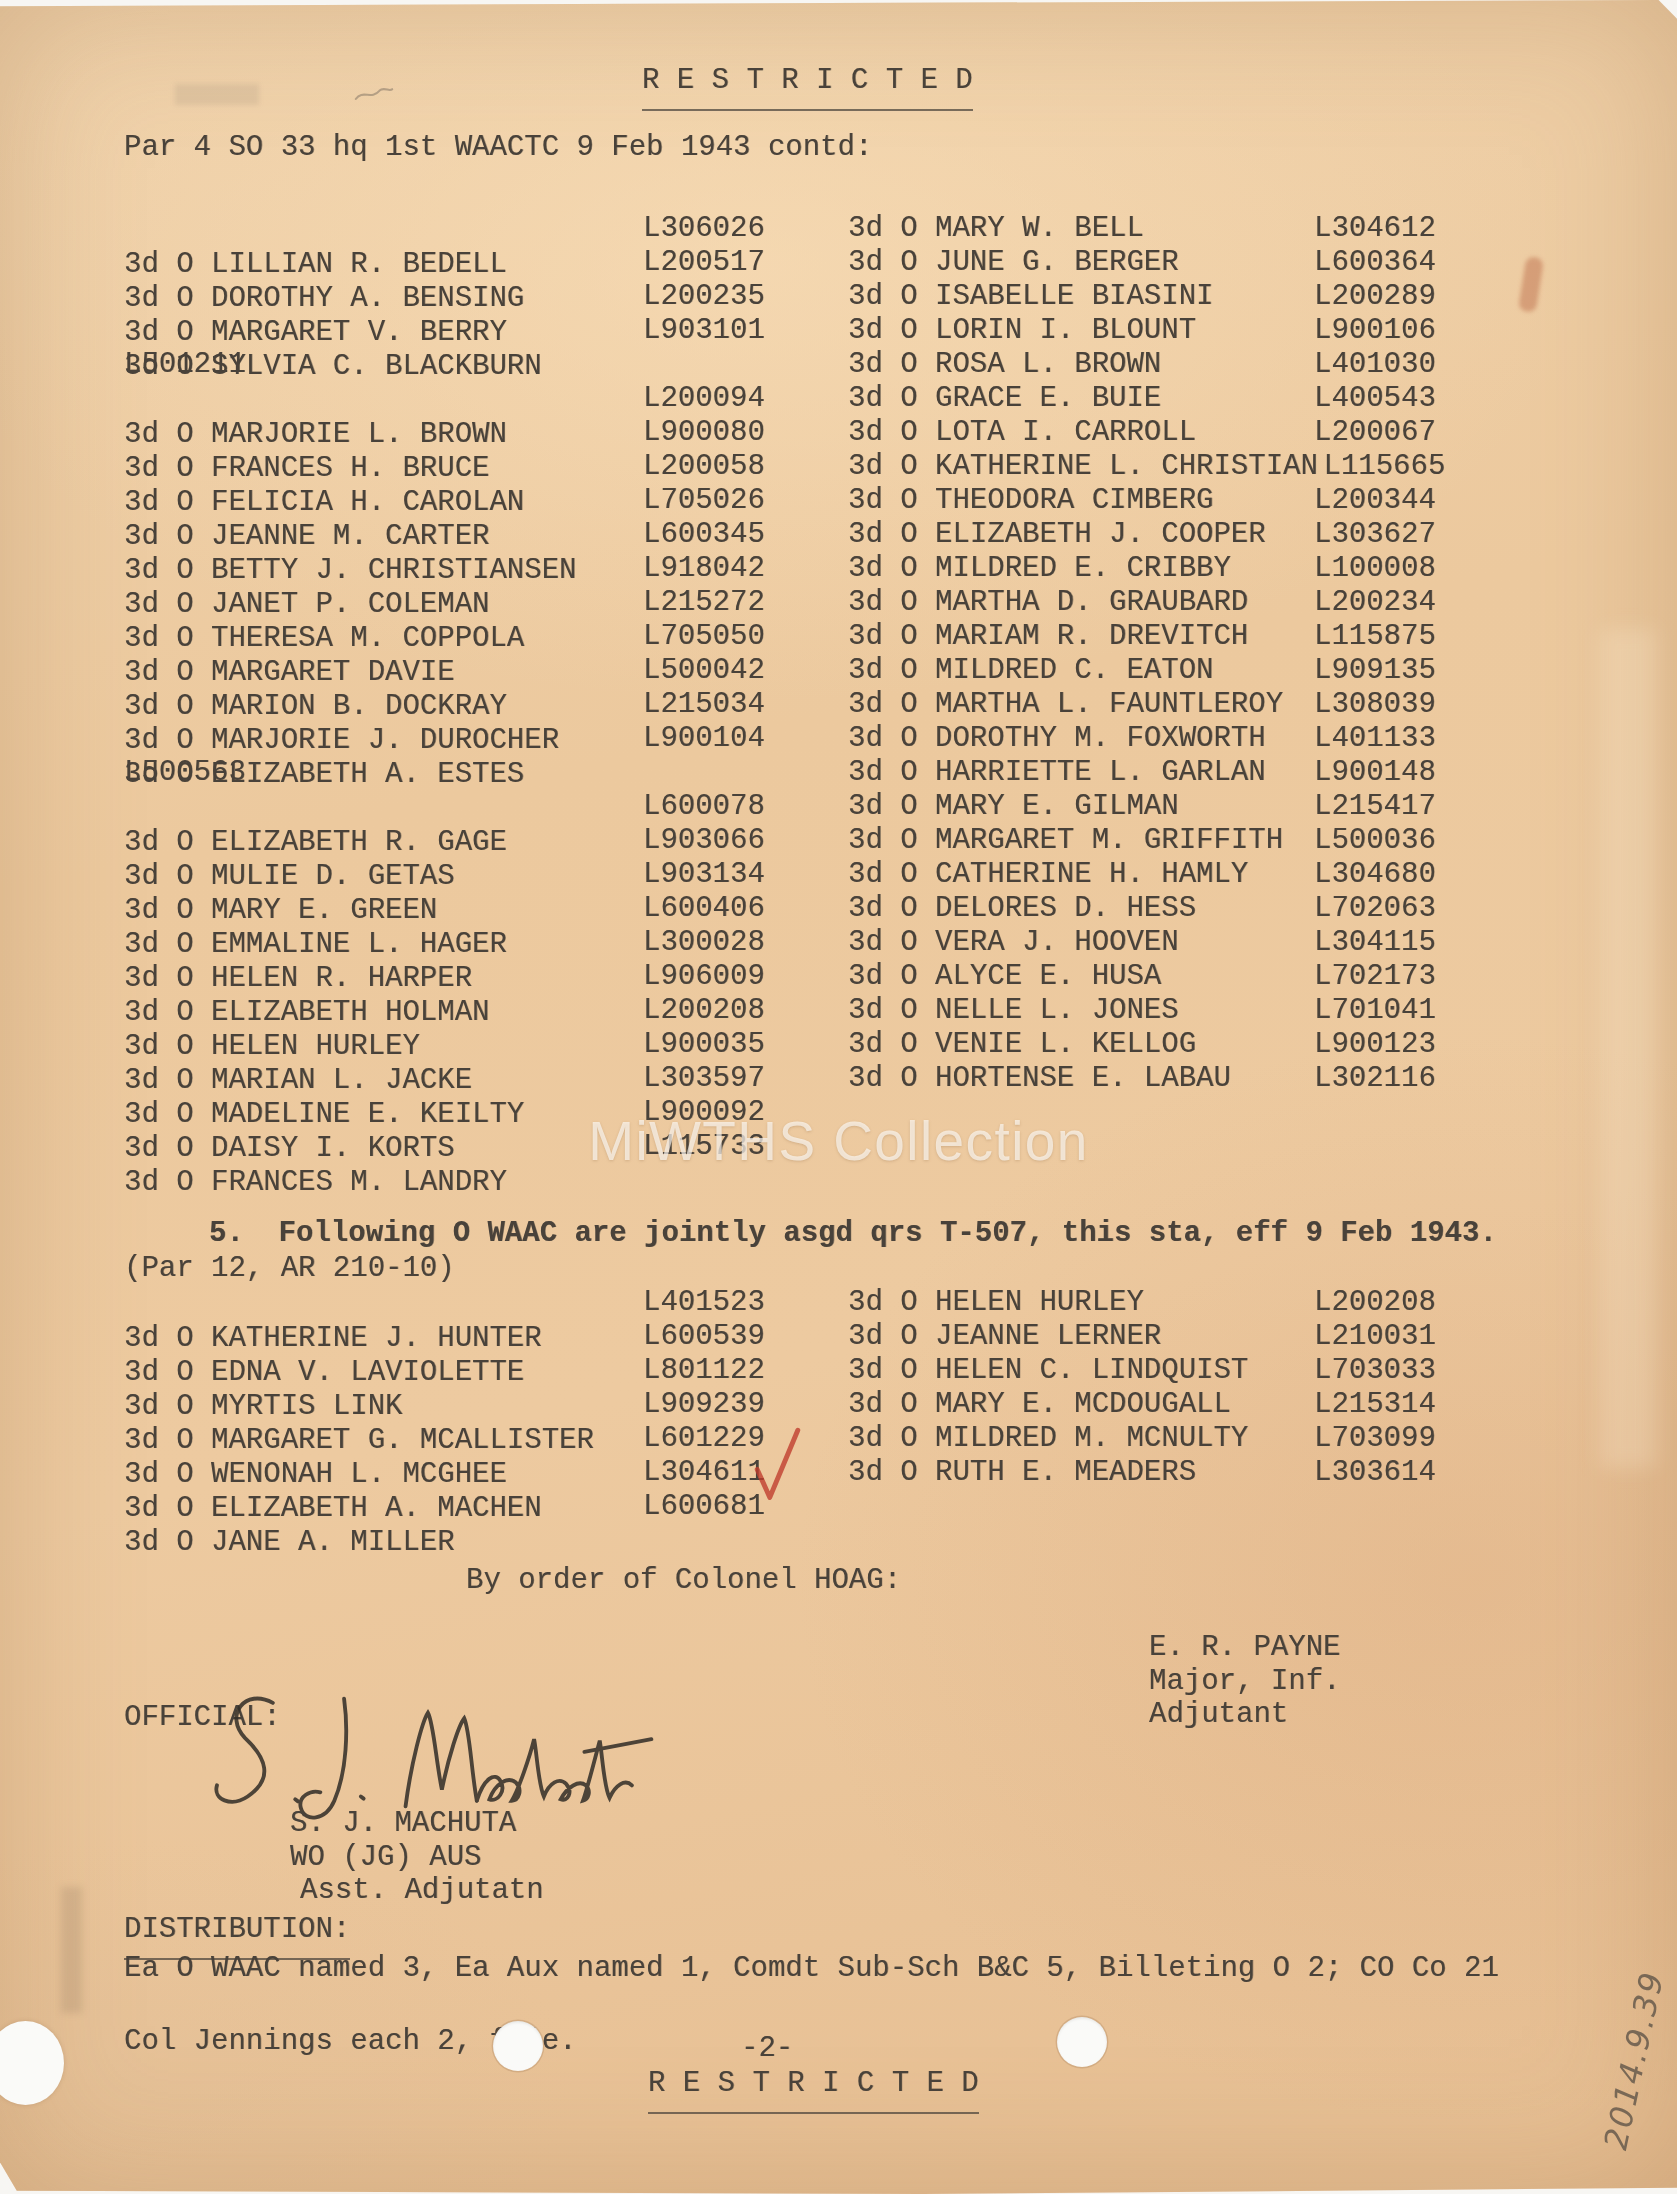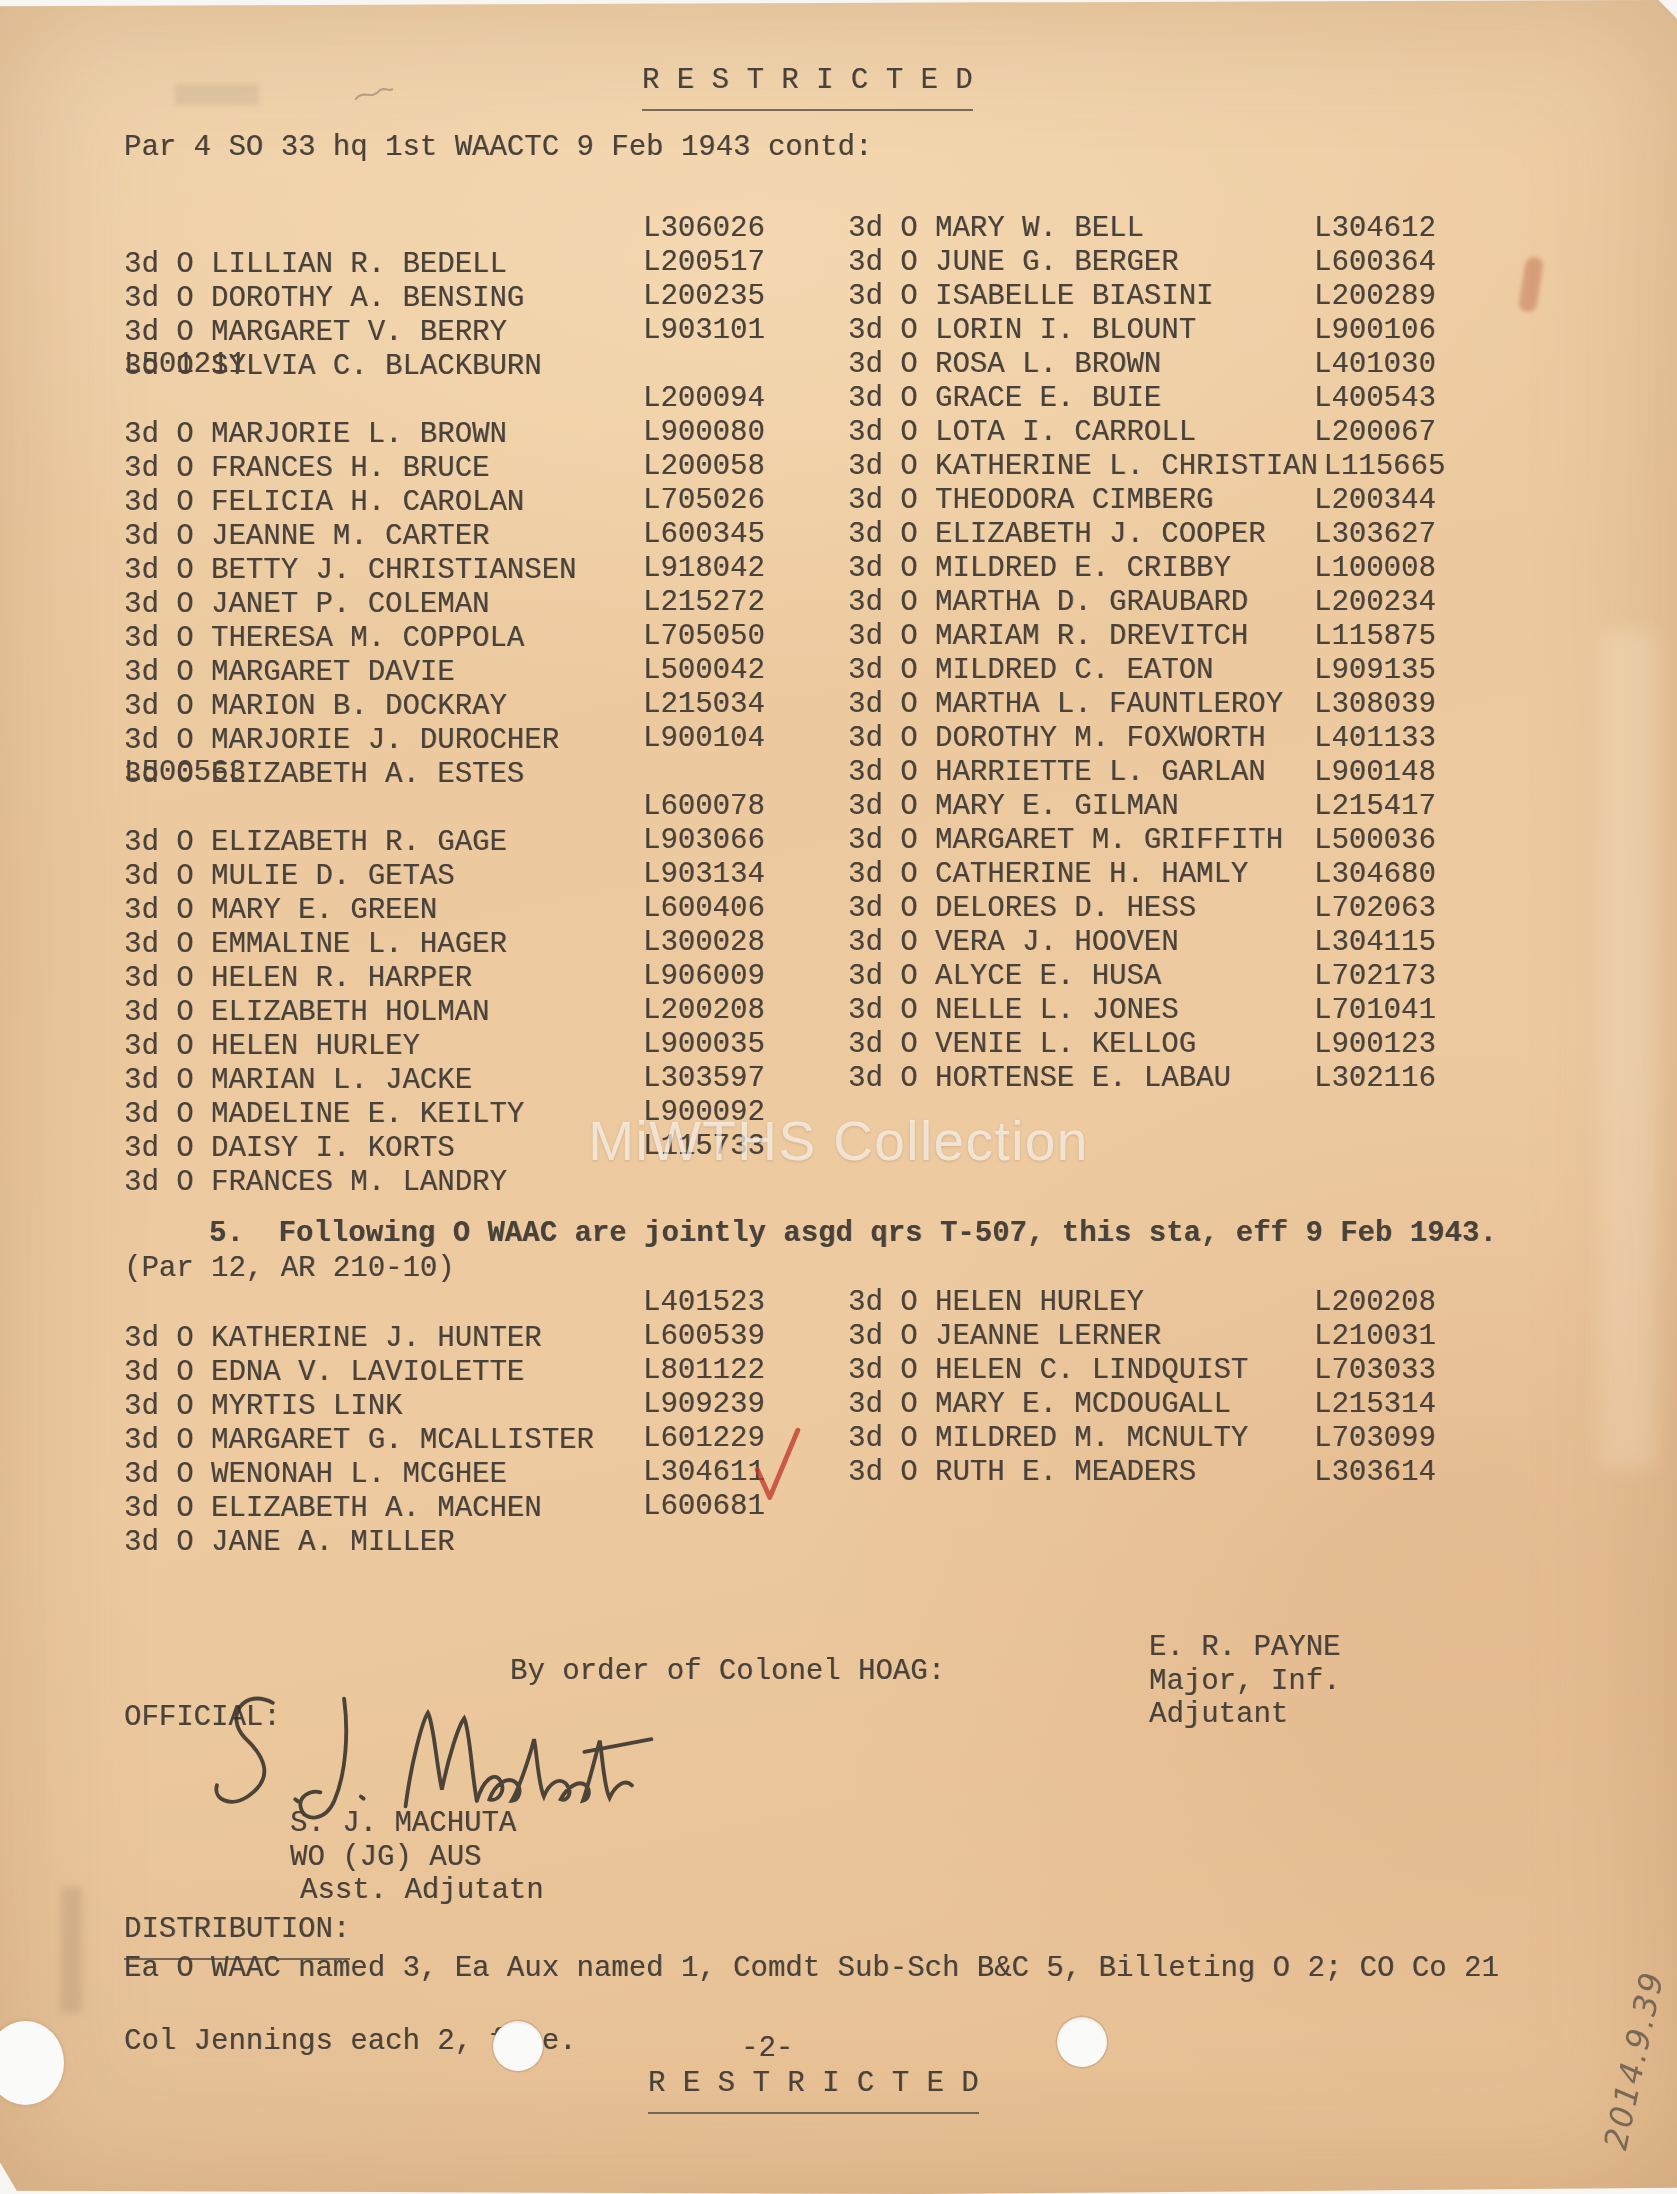--- a/index.html
+++ b/index.html
@@ -424,21 +424,21 @@
         <div class="row">
           <span class="nm">3d O RUTH E. MEADERS</span>
           <span class="sn">L303614</span>
         </div>
       </div>
 
     <svg style="left:753px; top:1426px;" width="49" height="84" viewBox="0 0 70 120">
       <path d="M6,62 L24,102 L64,6" stroke="#bf3b2b" stroke-width="7" fill="none" stroke-linecap="round" stroke-linejoin="round" opacity="0.78"></path>
     </svg>
 
-    <div class="typed" style="left:466px; top:1655px;margin-left:44px;">By order of Colonel HOAG:</div>
+    <div class="typed" style="left:466px; top:1564px;">By order of Colonel HOAG:</div>
 
     <div class="typed" style="left:1149px; top:1631px;">E. R. PAYNE</div>
     <div class="typed" style="left:1149px; top:1665px;">Major, Inf.</div>
     <div class="typed" style="left:1149px; top:1698px;">Adjutant</div>
 
     <div class="typed" style="left:124px; top:1701px;">OFFICIAL:</div>
 
     <svg style="left:196px; top:1672px;" width="475" height="168" viewBox="0 0 680 240" role="img" aria-label="handwritten signature">
       <g stroke="#332e28" stroke-width="5.5" fill="none" stroke-linecap="round" opacity="0.86">
         <path d="M110,44 C70,22 40,62 70,94 C100,122 112,152 74,178 C50,194 24,182 30,162"></path>

